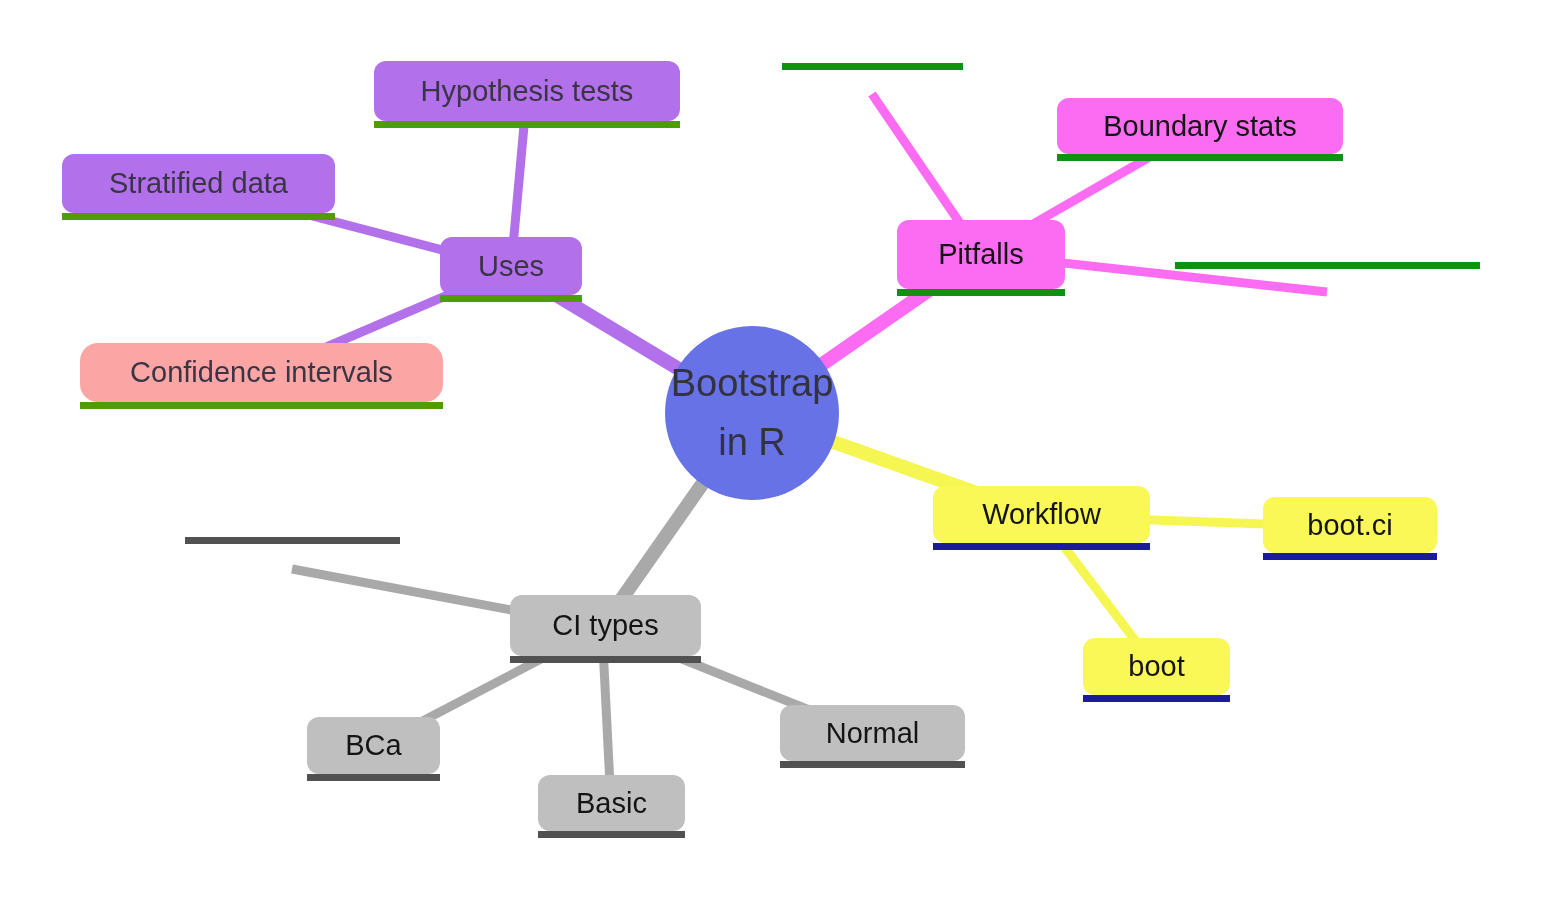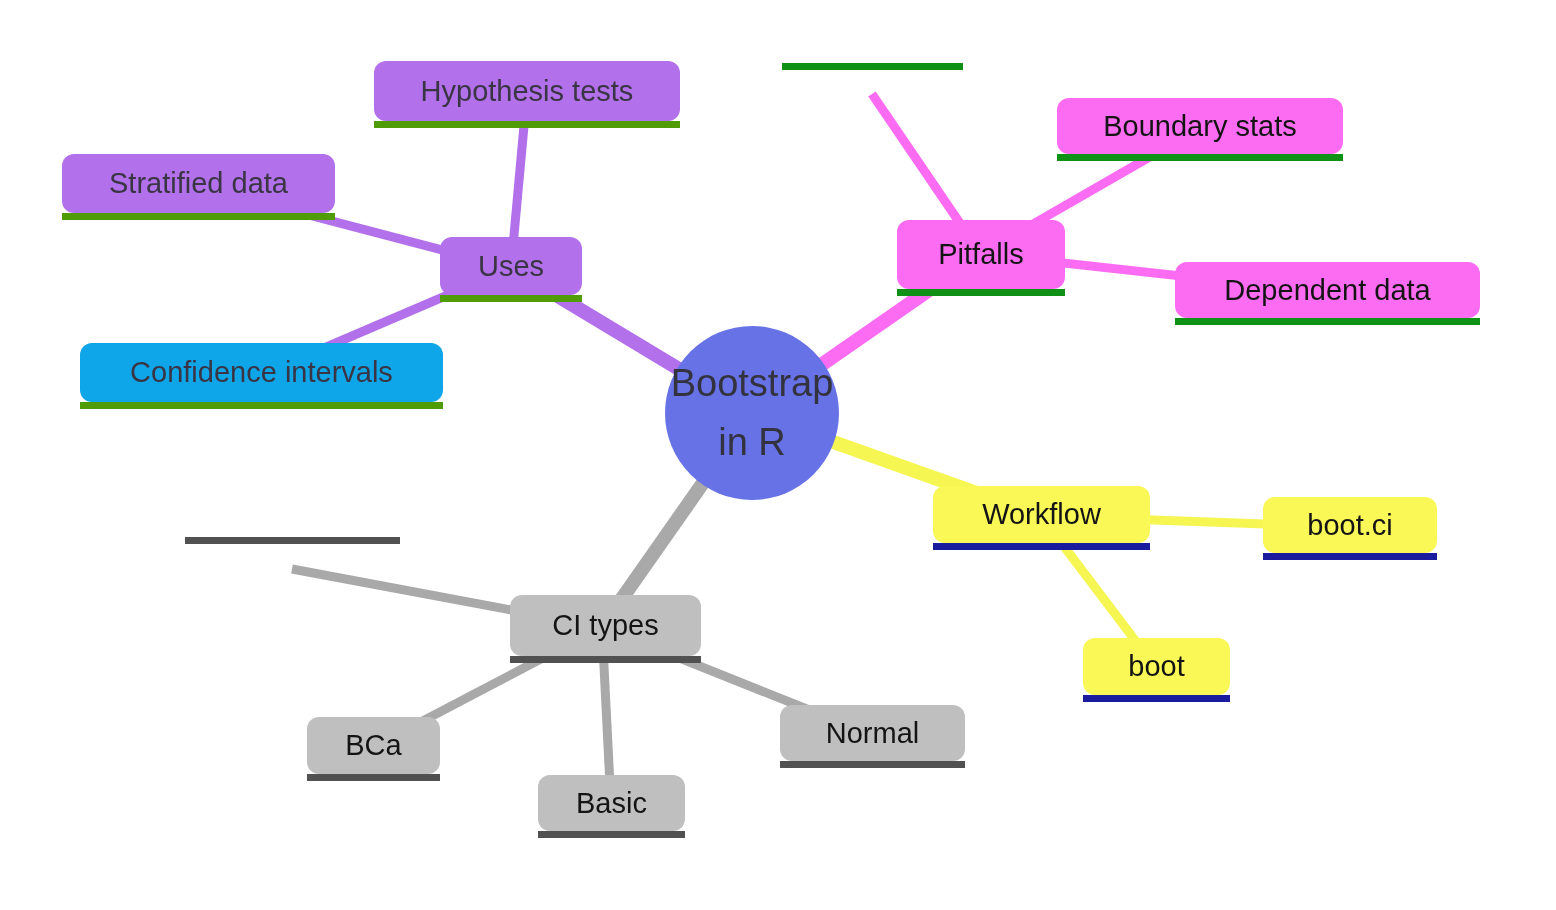--- a/index.html
+++ b/index.html
@@ -101,21 +101,21 @@
   </div>
 
   <div class="node branch-uses" style="left:62px; top:154px; width:273px; height:66px;">
     <div class="node-box" style="background: rgb(178, 112, 234);">
       <span>Stratified data</span>
     </div>
     <div class="node-underline" style="background: rgb(79, 156, 6);"></div>
   </div>
 
   <div class="node branch-uses" style="left:80px; top:343px; width:363px; height:66px;">
-    <div class="node-box" style="background: #0ea5e9;">
+    <div class="node-box" style="background: #fca5a5; border-radius: 18px;">
       <span>Confidence intervals</span>
     </div>
     <div class="node-underline" style="background: rgb(79, 156, 6);"></div>
   </div>
 
   <div class="node branch-pitfalls" style="left:897px; top:220px; width:168px; height:76px;">
     <div class="node-box" style="background: rgb(251, 108, 242);">
       <span>Pitfalls</span>
     </div>
     <div class="node-underline" style="background: rgb(15, 145, 21);"></div>
@@ -126,23 +126,20 @@
   </div>
 
   <div class="node branch-pitfalls" style="left:1057px; top:98px; width:286px; height:63px;">
     <div class="node-box" style="background: rgb(251, 108, 242);">
       <span>Boundary stats</span>
     </div>
     <div class="node-underline" style="background: rgb(15, 145, 21);"></div>
   </div>
 
   <div class="node branch-pitfalls" style="left:1175px; top:262px; width:305px; height:63px;">
-    <div class="node-box" style="background: rgb(251, 108, 242);">
-      <span>Dependent data</span>
-    </div>
     <div class="node-underline" style="background: rgb(15, 145, 21);"></div>
   </div>
 
   <div class="node branch-workflow" style="left:933px; top:486px; width:217px; height:64px;">
     <div class="node-box" style="background: rgb(249, 248, 87);">
       <span>Workflow</span>
     </div>
     <div class="node-underline" style="background: rgb(27, 27, 158);"></div>
   </div>
 

